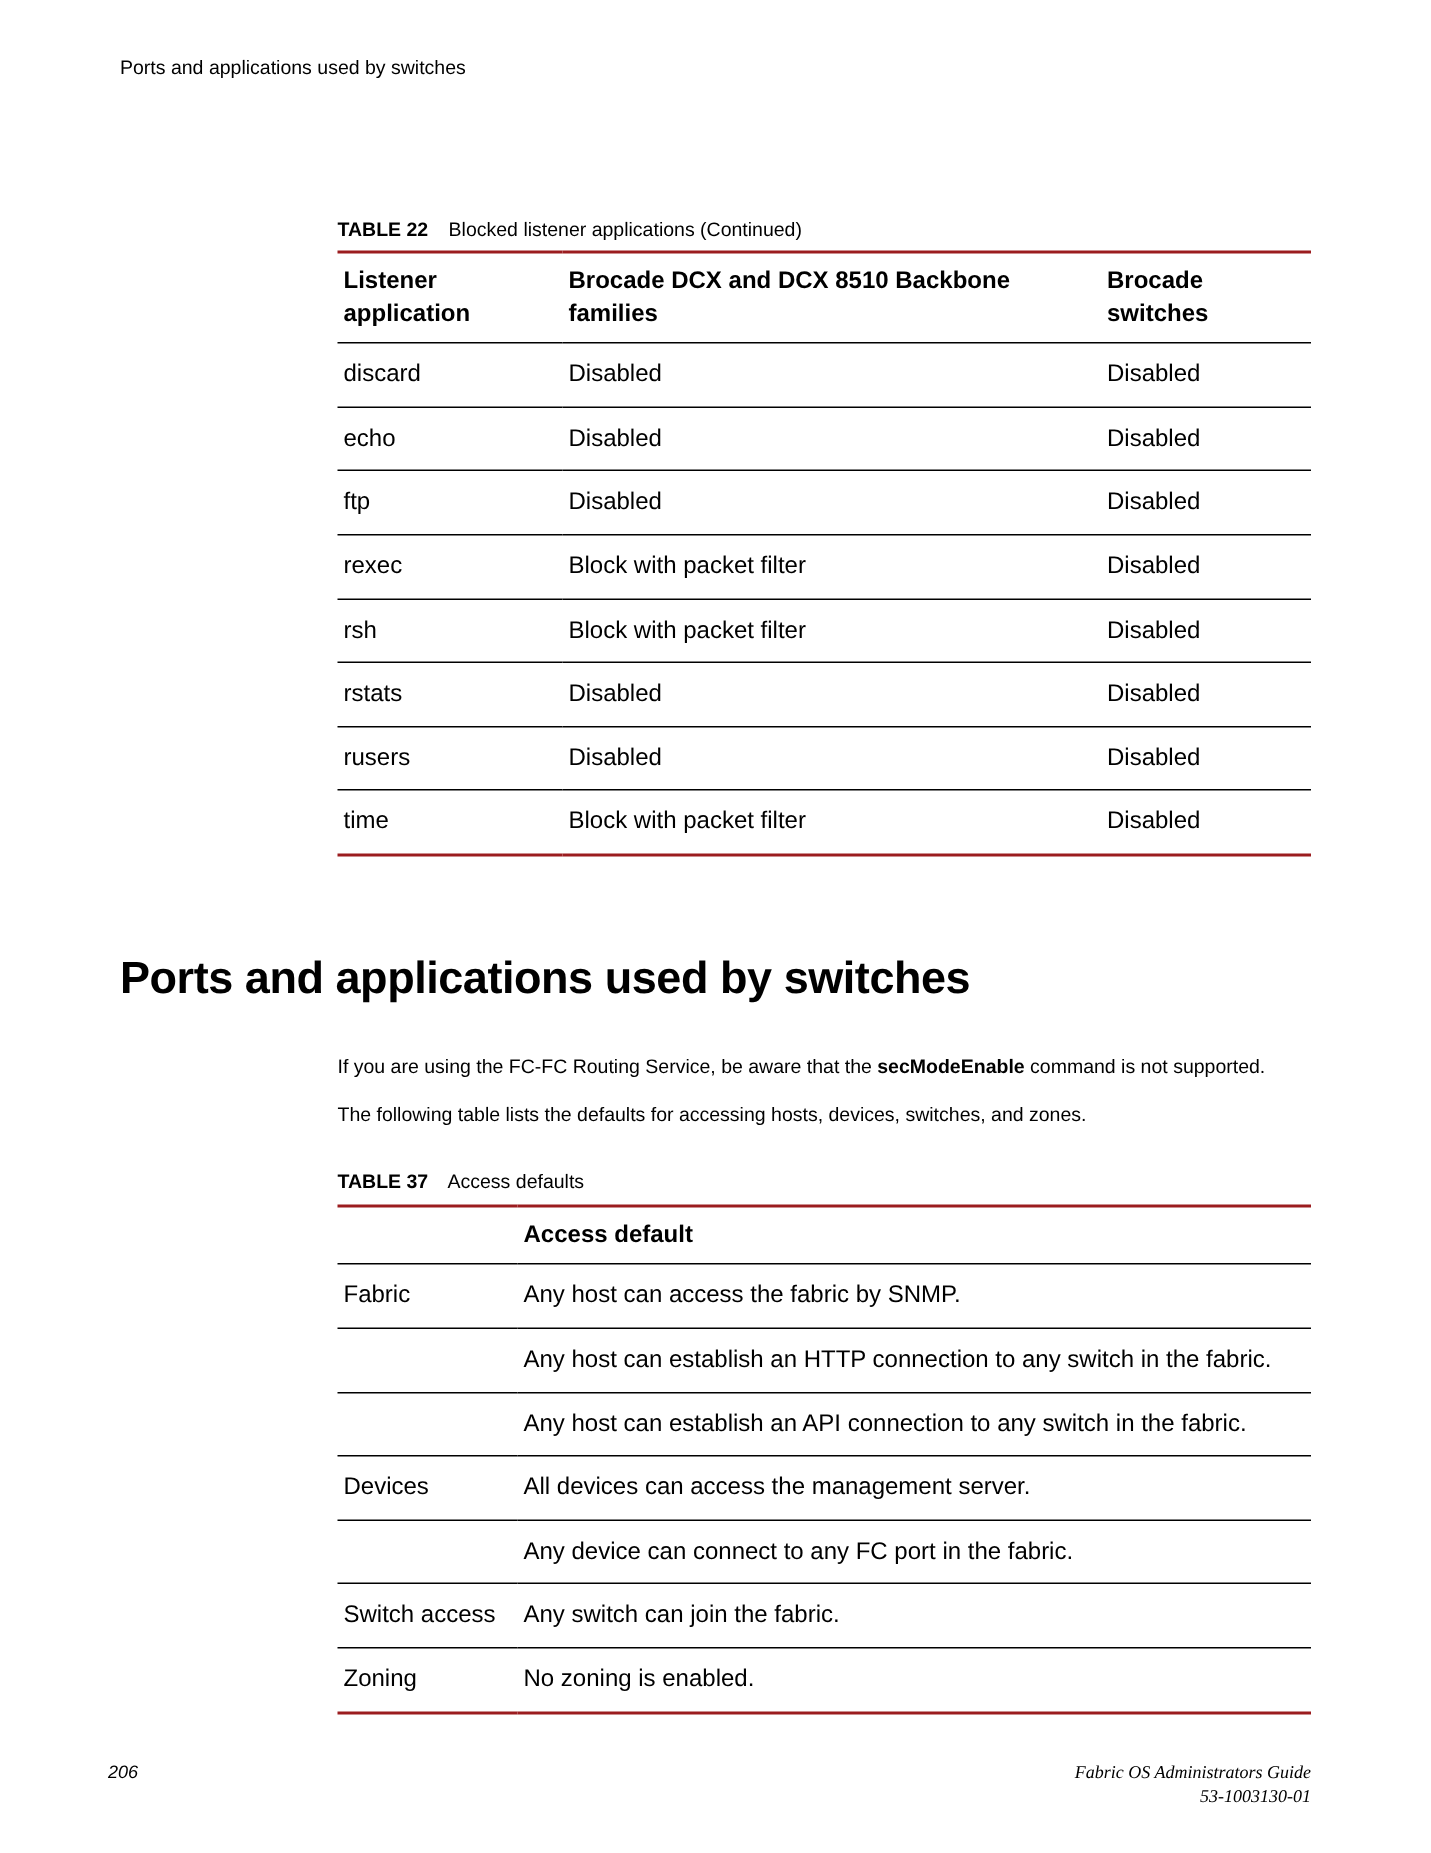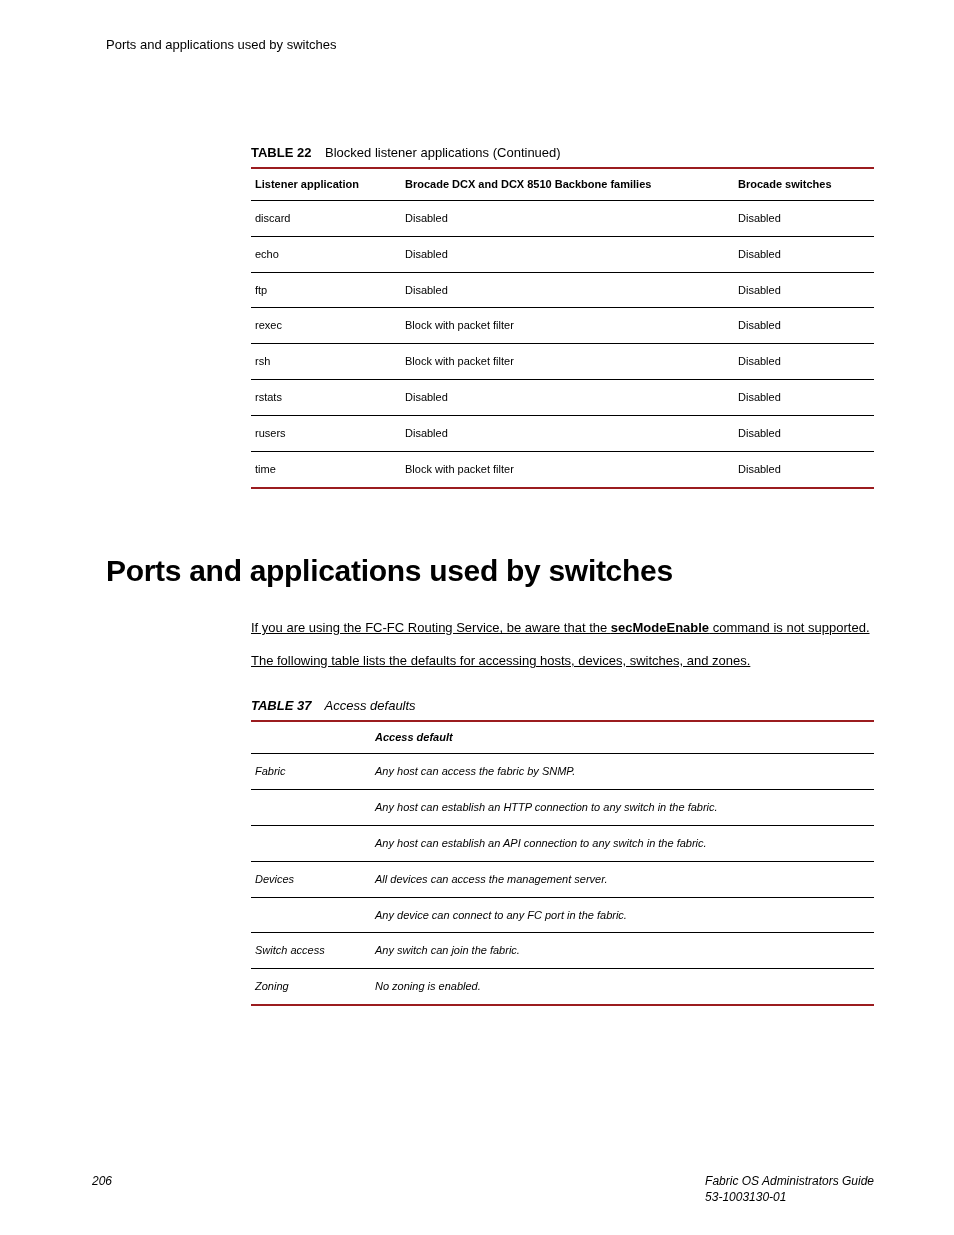--- a/index.html
+++ b/index.html
@@ -7,42 +7,42 @@
     padding: 0;
     background: #fff;
     font-family: Arial, Helvetica, sans-serif;
     color: #000;
     font-size: 13px;
     line-height: 1.35;
   }
   .page {
     width: 954px;
     min-height: 1235px;
-    padding: 36px 80px 30px 106px;
+    padding: 36px 80px 30px 80px;
     box-sizing: border-box;
     position: relative;
   }
   .running-head {
     font-size: 13px;
     margin-bottom: 90px;
   }
   .table-block {
     margin-left: 145px;
   }
   .table-caption {
     margin-bottom: 6px;
   }
   .table-caption .label {
     font-weight: bold;
     margin-right: 10px;
   }
   table {
     border-collapse: collapse;
     width: 100%;
-    font-size: 11px;
+    font-size: 16px;
   }
   thead th {
     text-align: left;
     font-weight: bold;
     border-top: 2px solid #9b1c1f;
     border-bottom: 1px solid #000;
     padding: 8px 4px;
   }
   tbody td {
     text-align: left;
@@ -66,40 +66,40 @@
     font-stretch: condensed;
     font-weight: bold;
     font-size: 30px;
     margin: 62px 0 28px 0;
     letter-spacing: -0.3px;
   }
   .body-text {
     margin-left: 145px;
     font-size: 13px;
     line-height: 1.45;
-    text-decoration: underline;
   }
   .body-text p { margin: 0 0 14px 0; }
   .cmd { font-weight: bold; }
 
   .footer {
     position: absolute;
-    left: 92px;
+    left: 72px;
     right: 80px;
     bottom: 30px;
     font-size: 12px;
     font-style: italic;
   }
   .footer .pagenum {
     float: left;
     font-style: italic;
   }
   .footer .docinfo {
     float: right;
-    text-align: left;
+    text-align: right;
+    font-family: Liberation Serif, serif;
   }
   .footer::after { content: ""; display: block; clear: both; }
 </style>
 </head>
 <body>
 
 <div class="page">
 
   <div class="running-head">Ports and applications used by switches</div>
 
@@ -168,21 +168,21 @@
 
   <h1 class="section">Ports and applications used by switches</h1>
 
   <div class="body-text">
     <p>
       <span>If you are using the FC-FC Routing Service, be aware that the </span><span class="cmd">secModeEnable</span><span> command is not supported.</span>
     </p>
     <p>The following table lists the defaults for accessing hosts, devices, switches, and zones.</p>
   </div>
 
-  <div class="table-block" style="margin-top:26px;font-style:italic;">
+  <div class="table-block" style="margin-top:26px;">
     <div class="table-caption">
       <span class="label">TABLE 37</span>
       <span>Access defaults</span>
     </div>
     <table class="t37">
       <colgroup>
           <col class="c1">
           <col class="c2">
         </colgroup>
       <thead>

